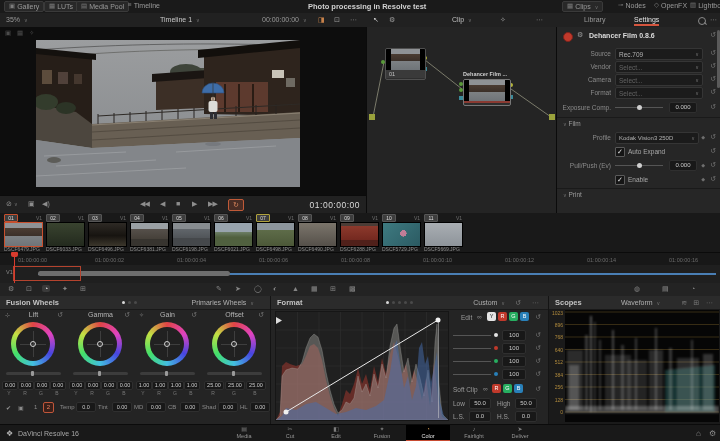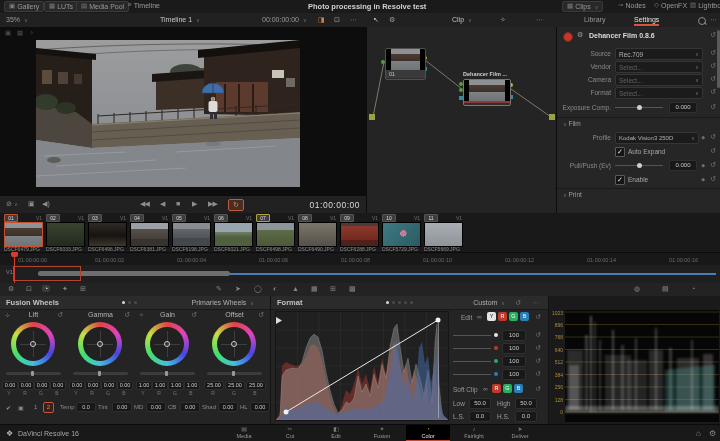--- a/index.html
+++ b/index.html
@@ -697,20 +697,27 @@
     <span class="vbox" style="position:absolute;left:198px;top:102px;width:20px;height:9px;font-size:6px;line-height:9px">50.0</span>
     <span class="crow" style="left:226px;top:104px">High</span>
     <span class="vbox" style="position:absolute;left:244px;top:102px;width:20px;height:9px;font-size:6px;line-height:9px">50.0</span>
     <span class="crow" style="left:182px;top:117px">L.S.</span>
     <span class="vbox" style="position:absolute;left:198px;top:115px;width:20px;height:9px;font-size:6px;line-height:9px">0.0</span>
     <span class="crow" style="left:226px;top:117px">H.S.</span>
     <span class="vbox" style="position:absolute;left:244px;top:115px;width:20px;height:9px;font-size:6px;line-height:9px">0.0</span>
   </div>
 
   <div class="panel" style="left:548px;width:172px;background:#1a1a1a;border-left:1px solid #141414">
+    <div class="phead">
+      <span class="ptitle">Scopes</span>
+      <span class="pmode" style="left:72px"><span>Waveform</span> <span class="chev">∨</span></span>
+      <span class="pmode" style="right:34px;color:#787878">≋</span>
+      <span class="pmode" style="right:22px;color:#787878">⊞</span>
+      <span class="pmode" style="right:8px;color:#787878">⋯</span>
+    </div>
     <span class="axis" style="left:0;top:14px">1023</span>
     <span class="axis" style="left:0;top:26px">896</span>
     <span class="axis" style="left:0;top:38px">768</span>
     <span class="axis" style="left:0;top:51px">640</span>
     <span class="axis" style="left:0;top:63px">512</span>
     <span class="axis" style="left:0;top:76px">384</span>
     <span class="axis" style="left:0;top:88px">256</span>
     <span class="axis" style="left:0;top:101px">128</span>
     <span class="axis" style="left:0;top:113px">0</span>
     <svg width="154" height="112" viewBox="0 0 154 112" style="position:absolute;left:16px;top:14px;background:#060606">

